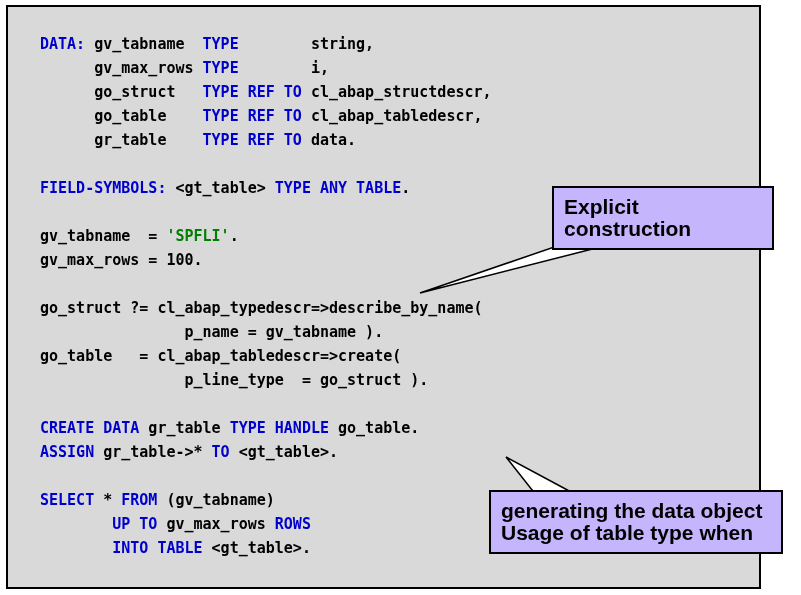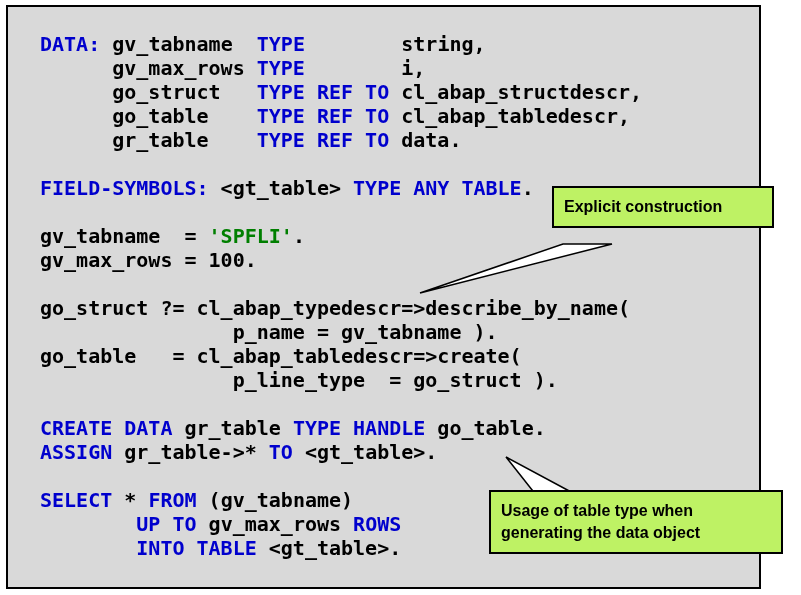--- a/index.html
+++ b/index.html
@@ -7,29 +7,29 @@
     width:801px;height:595px;position:relative;background:#ffffff;
     font-family:"Liberation Sans", sans-serif;overflow:hidden;
   }
   .panel{
     position:absolute;left:6px;top:5px;width:751px;height:580px;
     background:#d9d9d9;border:2px solid #000;
   }
   pre.code{
     position:absolute;left:40px;top:32px;margin:0;z-index:2;
     font-family:"DejaVu Sans Mono","Liberation Mono",monospace;
-    font-weight:bold;font-size:20px;line-height:24px;white-space:pre;
+    font-weight:bold;font-size:15px;line-height:24px;white-space:pre;
   }
   .tok-kw{color:var(--kw,#0000cd);}
   .tok-str{color:var(--str,#007f00);}
   .tok-plain{color:var(--plain,#000000);}
   svg.tails{position:absolute;left:0;top:0;z-index:3;pointer-events:none;}
   .callout{
-    position:absolute;z-index:4;background:#bef264;border:2px solid #000;
-    color:#000;font-weight:bold;font-size:16px;line-height:22px;
+    position:absolute;z-index:4;background:#c4b5fd;border:2px solid #000;
+    color:#000;font-weight:bold;font-size:21px;line-height:22px;
     padding:8px 10px;
   }
   .callout1{left:552px;top:186px;width:198px;}
   .callout2{left:489px;top:490px;width:270px;}
 </style>
 </head>
 <body>
 
 <div class="panel"></div>
 
@@ -60,15 +60,15 @@
 <svg class="tails" width="801" height="595" aria-hidden="true">
   <polygon points="563,244 612,244 420,293" fill="#ffffff" stroke="#000000" stroke-width="1.5"></polygon>
   <polygon points="540,500 586,500 506,457" fill="#ffffff" stroke="#000000" stroke-width="1.5"></polygon>
 </svg>
 
 <div class="callout callout1">
   <div>Explicit construction</div>
 </div>
 
 <div class="callout callout2">
+  <div>generating the data object</div>
   <div>Usage of table type when</div>
-  <div>generating the data object</div>
 </div>
 
 </body></html>

